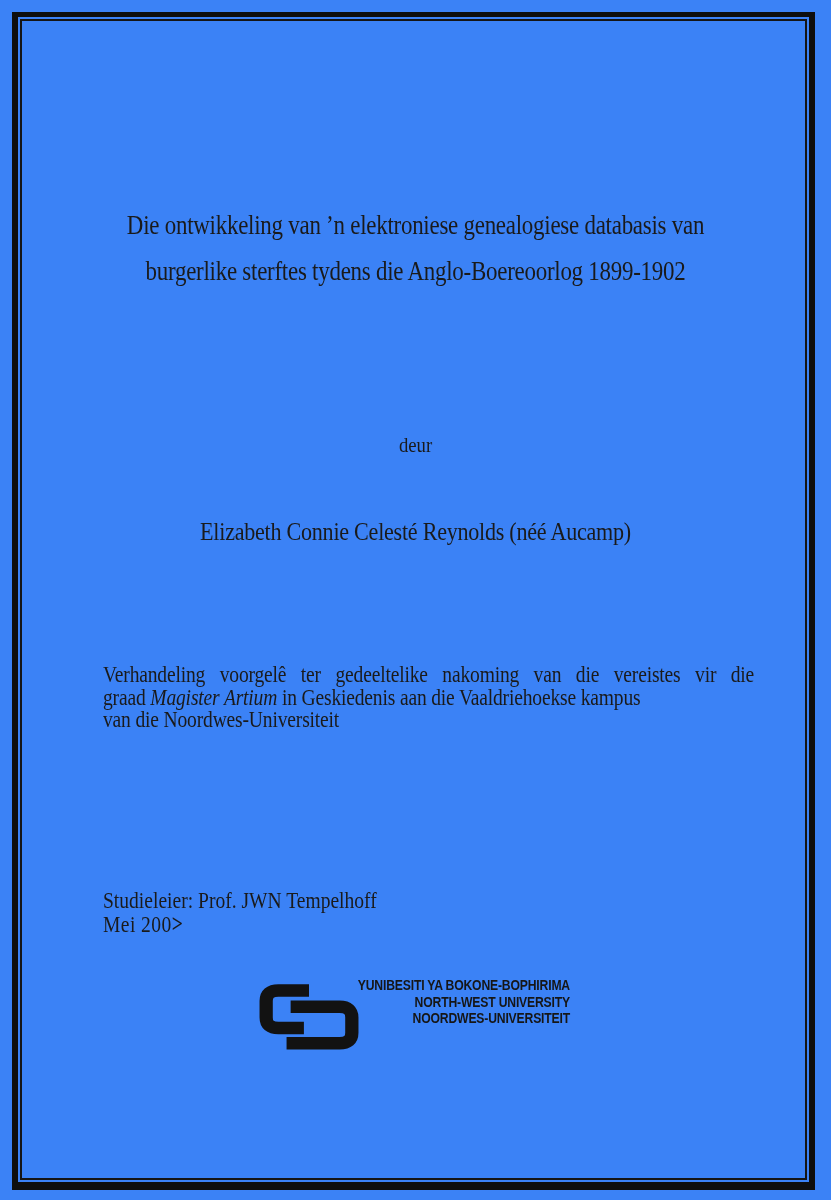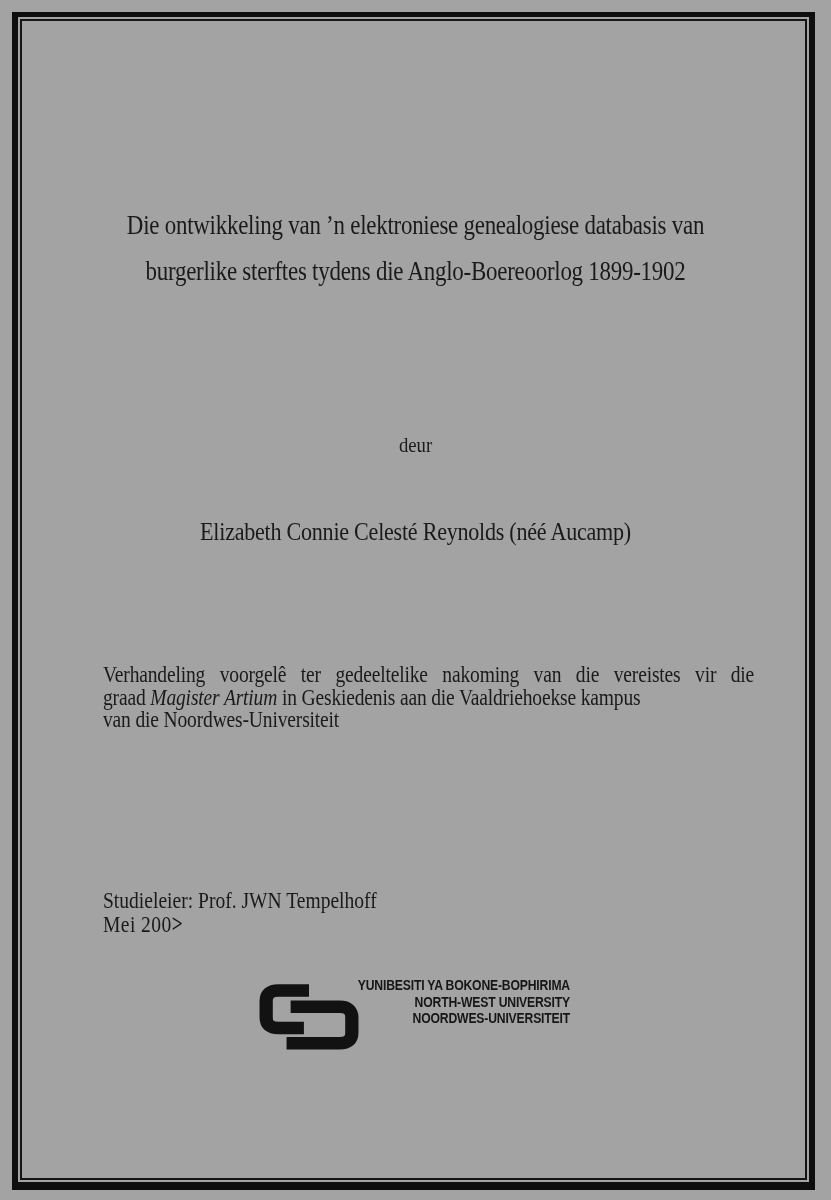--- a/index.html
+++ b/index.html
@@ -1,18 +1,18 @@
 <!DOCTYPE html>
 <html><head>
 <meta charset="utf-8">
 <style>
   html,body { margin:0; padding:0; background:#ffffff; }
   .page {
     position:relative; width:831px; height:1200px;
-    background:#a3a3a3; overflow:hidden;
+    background:#3b82f6; overflow:hidden;
     font-family:"Liberation Serif","DejaVu Serif",serif;
     color:#1a1a1a;
   }
   .frame-outer {
     position:absolute; left:12px; top:12px; width:803px; height:1178px;
     box-sizing:border-box;
     border-style:solid; border-color:#0e0e0e;
     border-width:5px 6px 8px 6px;
   }
   .frame-inner {

